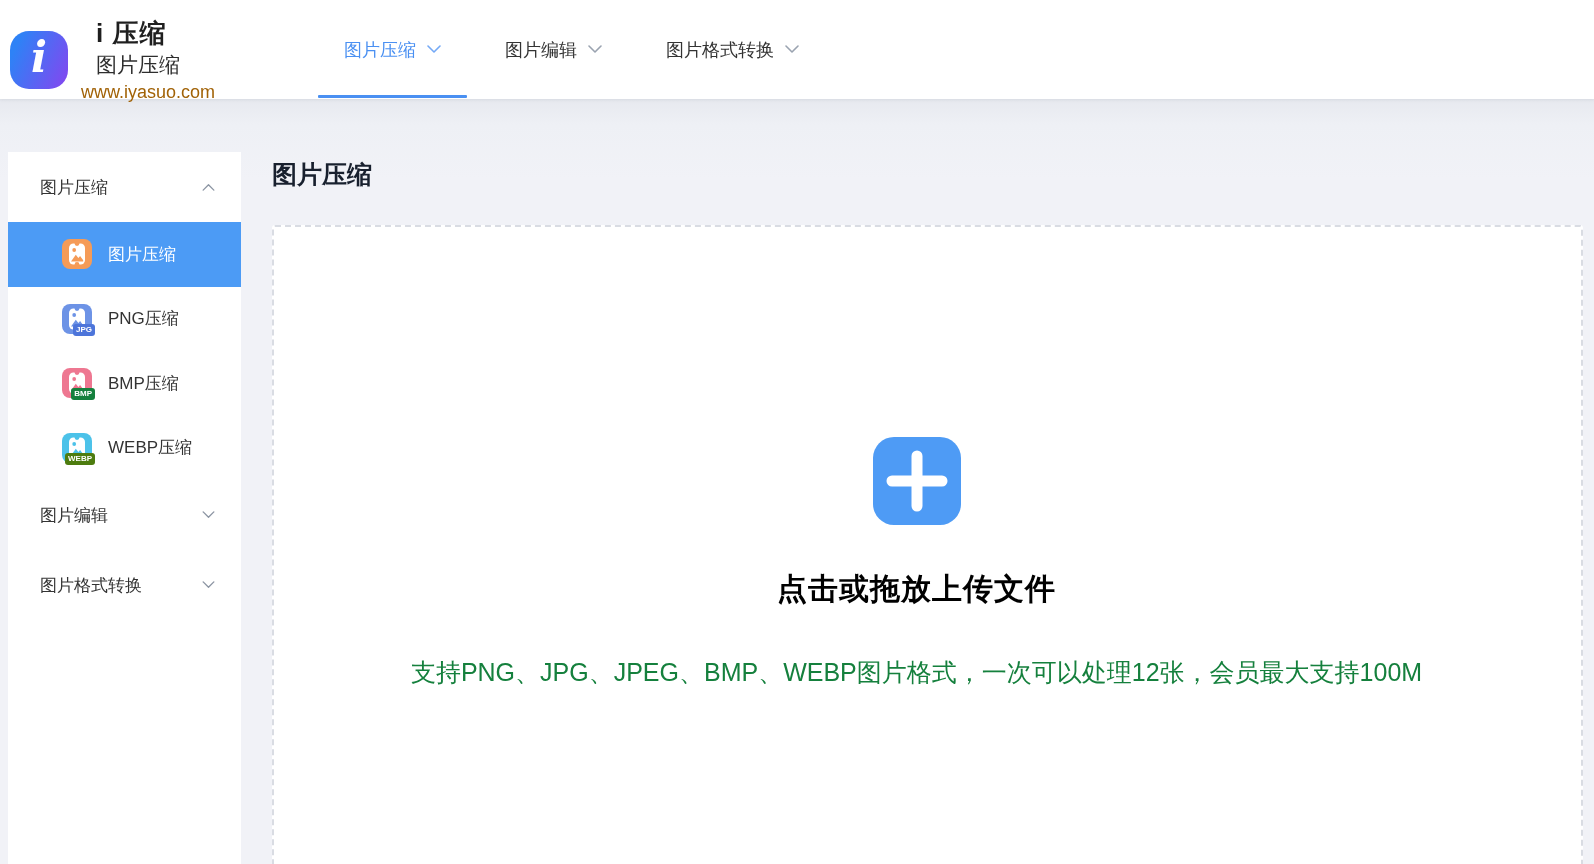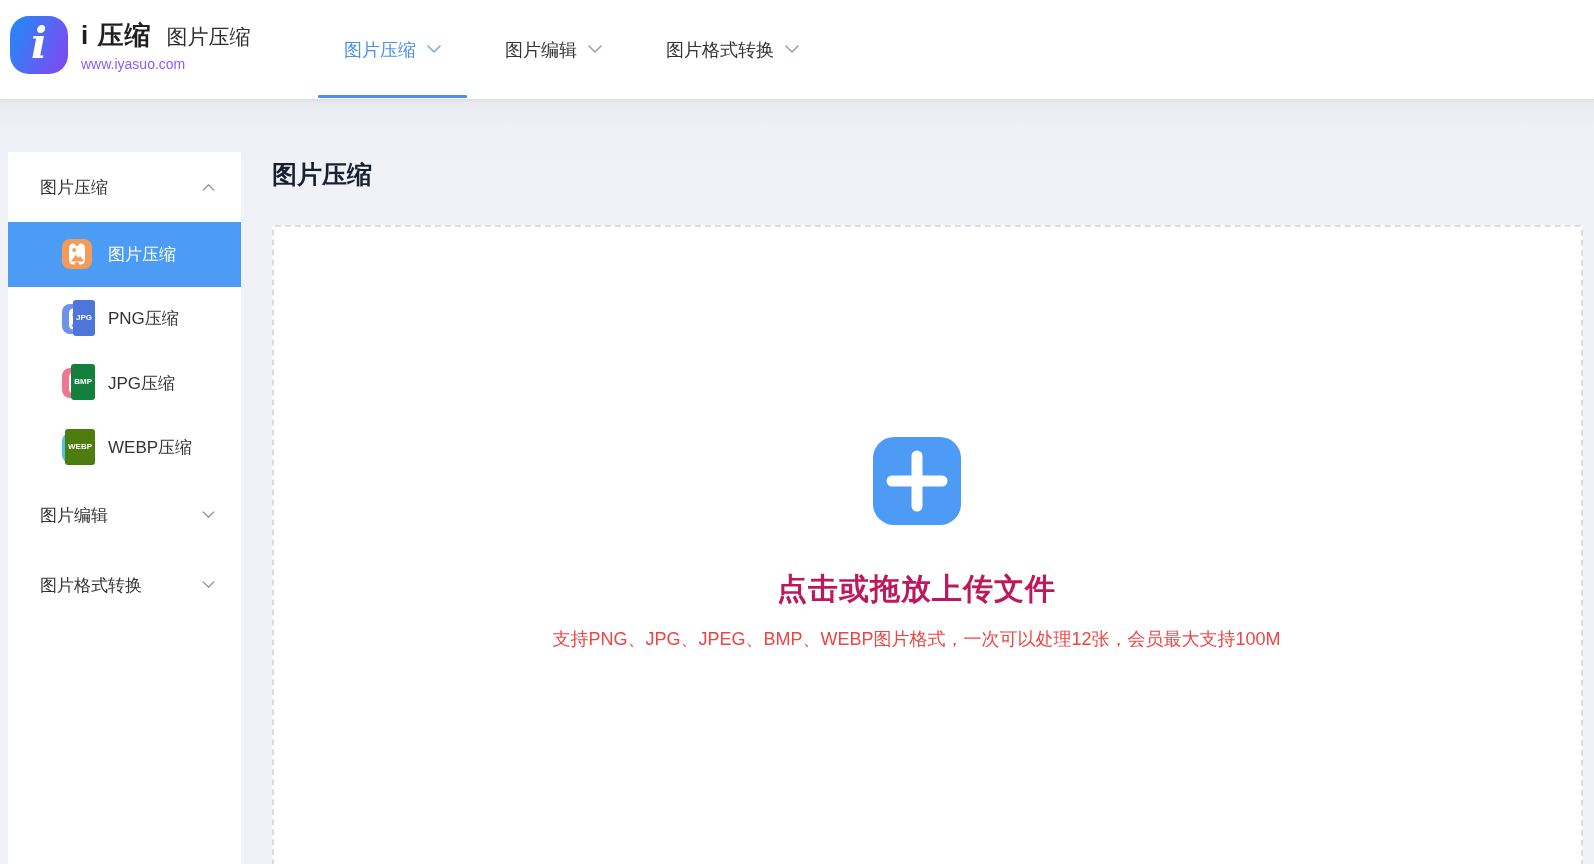--- a/index.html
+++ b/index.html
@@ -22,24 +22,24 @@
   }
   .logo-wrap { position:absolute; left:10px; top:16px; display:flex; align-items:center; }
   .logo-icon {
     width:58px; height:58px; border-radius:19px;
     background:linear-gradient(115deg,#2e82f6 15%,#8148f0 95%);
     color:#fff; display:flex; align-items:center; justify-content:center;
     font:italic bold 42px "DejaVu Serif","Liberation Serif",serif;
     padding-bottom:4px;
   }
   .brand-text { margin-left:13px; }
-  .brand-line1 { display:flex; align-items:baseline; }
+  .brand-line1 { display:flex; align-items:baseline;flex-direction:column; }
   .brand-name { font-size:26px; font-weight:bold; color:#1f1f1f; letter-spacing:1px; }
   .brand-tagline { font-size:21px; color:#2e2e2e; margin-left:15px; }
-  .brand-url { font-size:14px; color:#8b5cf6; margin-top:3px; }
+  .brand-url { font-size:18px; color:#a16207; margin-top:3px; }
   .nav { position:absolute; left:318px; top:0; height:99px; display:flex; }
   .tab {
     display:flex; align-items:center; gap:11px;
     padding:0 26px; margin-right:12px;
     font-size:18px; color:#333; position:relative; cursor:pointer;
   }
   .tab .chev { color:#9aa3b0; display:flex; }
   .tab.active .chev { color:#74a9f6; }
   .tab.active::after {
     content:""; position:absolute; left:0; right:0; bottom:1px; height:3px;
@@ -61,42 +61,42 @@
     height:64.5px; display:flex; align-items:center;
     padding-left:54px; cursor:pointer; font-size:17px; color:#333;
   }
   .side-item .s-label { margin-left:16px; }
   .side-item.active { color:#fff; }
   .s-icon { position:relative; width:30px; height:30px; flex:0 0 30px; }
   .s-icon svg { display:block; }
   .fmt-badge {
     position:absolute; right:-3px; bottom:-2px;
     color:#fff; font-size:8px; font-weight:bold; line-height:1;
-    padding:14px 3px; border-radius:3px; letter-spacing:0;
+    padding:2px 3px; border-radius:3px; letter-spacing:0;
   }
   .kb-text {
     position:absolute; left:50%; transform:translateX(-50%); bottom:2px;
     font-size:10px; font-weight:bold; line-height:1;
   }
   
   .main-title {
     position:absolute; left:272px; top:158px;
     font-size:25px; font-weight:bold; color:#18202e; z-index:2;
   }
   .upload-panel {
     position:absolute; left:272px; top:225px; width:1311px; height:710px;
     background:#fff; border:2px dashed #d9dce3; border-radius:3px;
     text-align:center; z-index:1; cursor:pointer;
     padding-right:22px;
   }
   .plus-btn { display:inline-block; margin-top:210px; line-height:0; }
   .upload-headline {
-    margin-top:40px; font-size:30px; font-weight:bold; color:#be185d; letter-spacing:1px;
-  }
-  .upload-formats { margin-top:17px; font-size:18px; color:#ef4444; }
+    margin-top:40px; font-size:30px; font-weight:bold; color:#000000; letter-spacing:1px;
+  }
+  .upload-formats { margin-top:46px; font-size:25px; color:#15803d; }
   .upload-note { margin-top:13px; font-size:16px; color:#9aa2ad; }
 </style>
 </head>
 <body>
 
 <div class="content-bg"></div>
 
 <div class="header">
   <div class="logo-wrap">
     <div class="logo-icon">i</div>
@@ -184,21 +184,21 @@
       <svg width="30" height="30" viewBox="0 0 30 30">
         <rect width="30" height="30" rx="8" fill="currentColor"></rect>
         <rect x="7" y="4.5" width="16" height="21" rx="4.5" fill="#fff"></rect>
         <circle cx="15" cy="4.5" r="2.4" fill="currentColor"></circle>
         <circle cx="15" cy="25.5" r="2.4" fill="currentColor"></circle>
         <circle cx="12.2" cy="11" r="1.9" fill="currentColor"></circle>
         <path d="M9 22.5 L13.8 15.8 L16.4 19 L18.1 17 L21.2 21.2 L21.2 22.5 Z" fill="currentColor"></path>
       </svg>
       <span class="fmt-badge" style="background: #15803d;">BMP</span>
     </span>
-    <span class="s-label">JPG压缩</span>
+    <span class="s-label">BMP压缩</span>
   </div>
 
   <div class="side-item">
     <span class="s-icon" style="color: rgb(76, 194, 233);">
       <svg width="30" height="30" viewBox="0 0 30 30">
         <rect width="30" height="30" rx="8" fill="currentColor"></rect>
         <rect x="7" y="4.5" width="16" height="21" rx="4.5" fill="#fff"></rect>
         <circle cx="15" cy="4.5" r="2.4" fill="currentColor"></circle>
         <circle cx="15" cy="25.5" r="2.4" fill="currentColor"></circle>
         <circle cx="12.2" cy="11" r="1.9" fill="currentColor"></circle>

